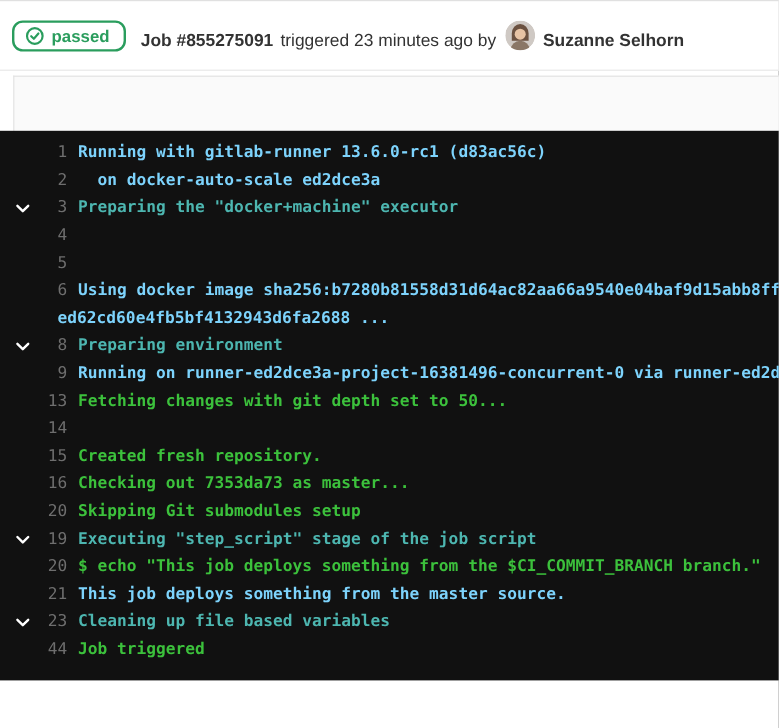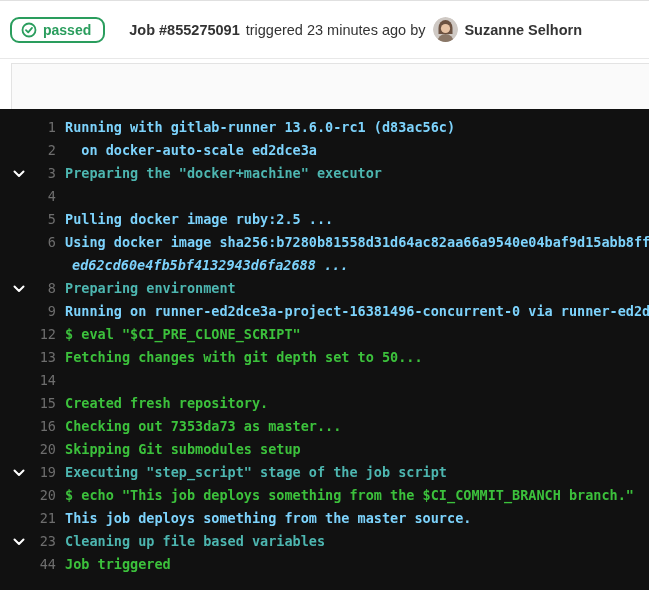--- a/index.html
+++ b/index.html
@@ -7,30 +7,30 @@
     width:649px;height:607px;overflow:hidden;background:#ffffff;
     font-family:"Liberation Sans", sans-serif;
     -webkit-font-smoothing:antialiased;
   }
   .page{width:649px;height:607px;overflow:hidden;position:relative;}
 
   
   .job-header{
     height:59px;border-top:1px solid #e0e0e0;border-bottom:1px solid #e8e8e8;
     display:flex;align-items:center;padding:0 10px;box-sizing:border-box;
-    background:#ffffff;gap:24px;
+    background:#ffffff;gap:12px;
   }
   .status-badge{
     display:inline-flex;align-items:center;gap:6px;
     border:2px solid var(--badge-color);color:var(--badge-color);
     border-radius:9px;padding:3px 12px 3px 9px;
     font-size:14px;font-weight:600;background:#fff;cursor:default;
   }
   .status-badge svg{display:block;}
-  .job-meta{font-size:14.5px;color:#333;display:flex;align-items:center;gap:6px;white-space:nowrap;}
+  .job-meta{font-size:14.5px;color:#333;display:flex;align-items:flex-end;gap:6px;white-space:nowrap;}
   .job-meta .strong{font-weight:700;}
   .avatar{
     width:25px;height:25px;border-radius:50%;overflow:hidden;flex:0 0 auto;
     margin-left:2px;
   }
 
   
   .log-controls{
     margin:4px -8px 0 11px;height:46px;background:#fafafa;
     border:1px solid #e3e3e3;border-bottom:none;box-sizing:border-box;
@@ -40,21 +40,21 @@
   .log{
     background:var(--log-bg);margin-top:0;padding:7px 0 14px 0;
     min-height:435px;box-sizing:border-box;
     font-family:"DejaVu Sans Mono","Liberation Mono",monospace;
     font-size:13.5px;font-weight:600;
   }
   .log-row{
     position:relative;height:23px;line-height:23px;
     white-space:pre;overflow:hidden;padding-left:65px;box-sizing:border-box;
   }
-  .log-row.continuation{padding-left:72px;font-style:italic;}
+  .log-row.continuation{padding-left:48px;}
   .lnum{
     position:absolute;left:0;top:0;width:56px;text-align:right;
     color:var(--lnum-color);font-weight:500;cursor:pointer;
   }
   .chevron{
     position:absolute;left:12px;top:5px;width:14px;height:14px;cursor:pointer;
   }
   .t-default{color:#7dd3fc;}
   .t-section{color:var(--section-color);cursor:pointer;}
   .t-success{color:var(--success-color);}
@@ -90,28 +90,27 @@
 
   <div class="log-controls"></div>
 
   <div class="log" id="log">
       <div class="log-row"><span class="lnum">1</span><span class="ltext t-default">Running with gitlab-runner 13.6.0-rc1 (d83ac56c)</span></div>
       <div class="log-row"><span class="lnum">2</span><span class="ltext t-default">  on docker-auto-scale ed2dce3a</span></div>
       <div class="log-row"><svg class="chevron" viewBox="0 0 14 14">
           <path d="M2.5 4.5 L7 9 L11.5 4.5" fill="none" stroke="#ffffff" stroke-width="2" stroke-linecap="round" stroke-linejoin="round"></path>
         </svg><span class="lnum">3</span><span class="ltext t-section">Preparing the "docker+machine" executor</span></div>
       <div class="log-row"><span class="lnum">4</span></div>
-      <div class="log-row"><span class="lnum">5</span><span class="ltext t-default">Pulling docker image ruby:2.5 ...</span></div>
+      <div class="log-row"><span class="lnum">5</span></div>
       <div class="log-row"><span class="lnum">6</span><span class="ltext t-default">Using docker image sha256:b7280b81558d31d64ac82aa66a9540e04baf9d15abb8fff</span></div>
       <div class="log-row continuation"><span class="ltext t-default">ed62cd60e4fb5bf4132943d6fa2688 ...</span></div>
       <div class="log-row"><svg class="chevron" viewBox="0 0 14 14">
           <path d="M2.5 4.5 L7 9 L11.5 4.5" fill="none" stroke="#ffffff" stroke-width="2" stroke-linecap="round" stroke-linejoin="round"></path>
         </svg><span class="lnum">8</span><span class="ltext t-section">Preparing environment</span></div>
       <div class="log-row"><span class="lnum">9</span><span class="ltext t-default">Running on runner-ed2dce3a-project-16381496-concurrent-0 via runner-ed2dce3a...</span></div>
-      <div class="log-row"><span class="lnum">12</span><span class="ltext t-success">$ eval "$CI_PRE_CLONE_SCRIPT"</span></div>
       <div class="log-row"><span class="lnum">13</span><span class="ltext t-success">Fetching changes with git depth set to 50...</span></div>
       <div class="log-row"><span class="lnum">14</span></div>
       <div class="log-row"><span class="lnum">15</span><span class="ltext t-success">Created fresh repository.</span></div>
       <div class="log-row"><span class="lnum">16</span><span class="ltext t-success">Checking out 7353da73 as master...</span></div>
       <div class="log-row"><span class="lnum">20</span><span class="ltext t-success">Skipping Git submodules setup</span></div>
       <div class="log-row"><svg class="chevron" viewBox="0 0 14 14">
           <path d="M2.5 4.5 L7 9 L11.5 4.5" fill="none" stroke="#ffffff" stroke-width="2" stroke-linecap="round" stroke-linejoin="round"></path>
         </svg><span class="lnum">19</span><span class="ltext t-section">Executing "step_script" stage of the job script</span></div>
       <div class="log-row"><span class="lnum">20</span><span class="ltext t-success">$ echo "This job deploys something from the $CI_COMMIT_BRANCH branch."</span></div>
       <div class="log-row"><span class="lnum">21</span><span class="ltext t-default">This job deploys something from the master source.</span></div>

